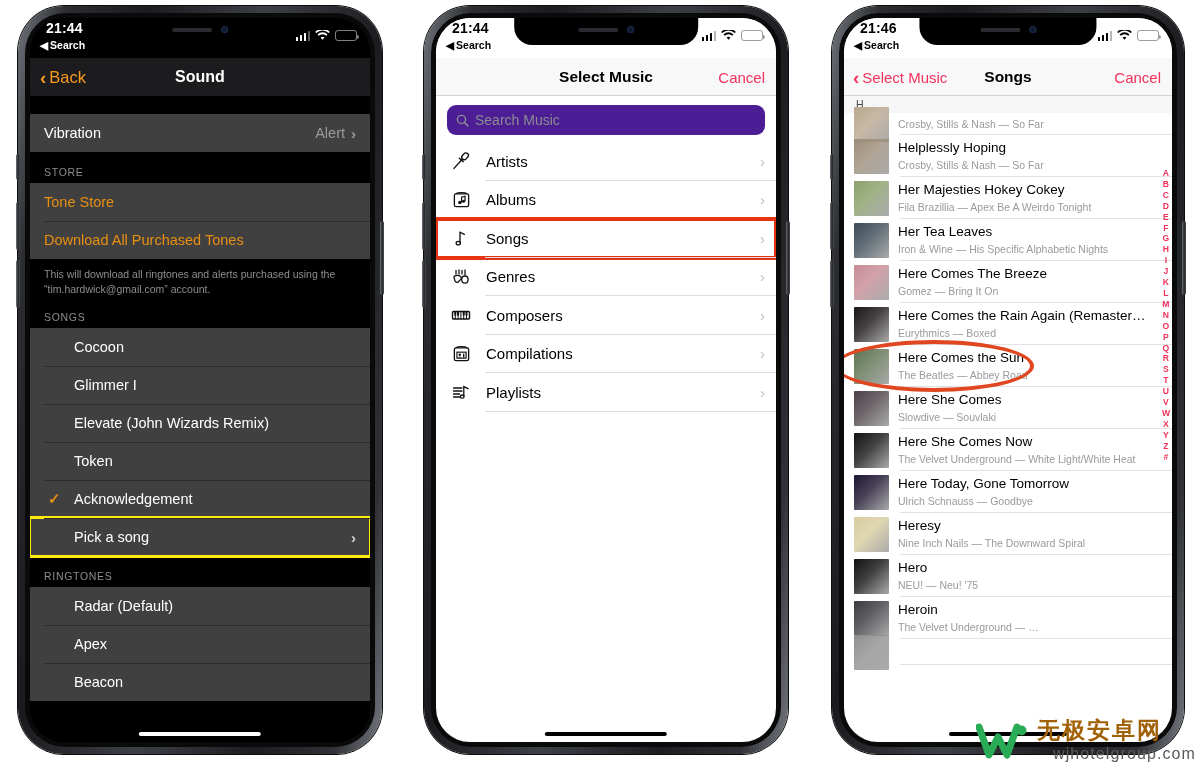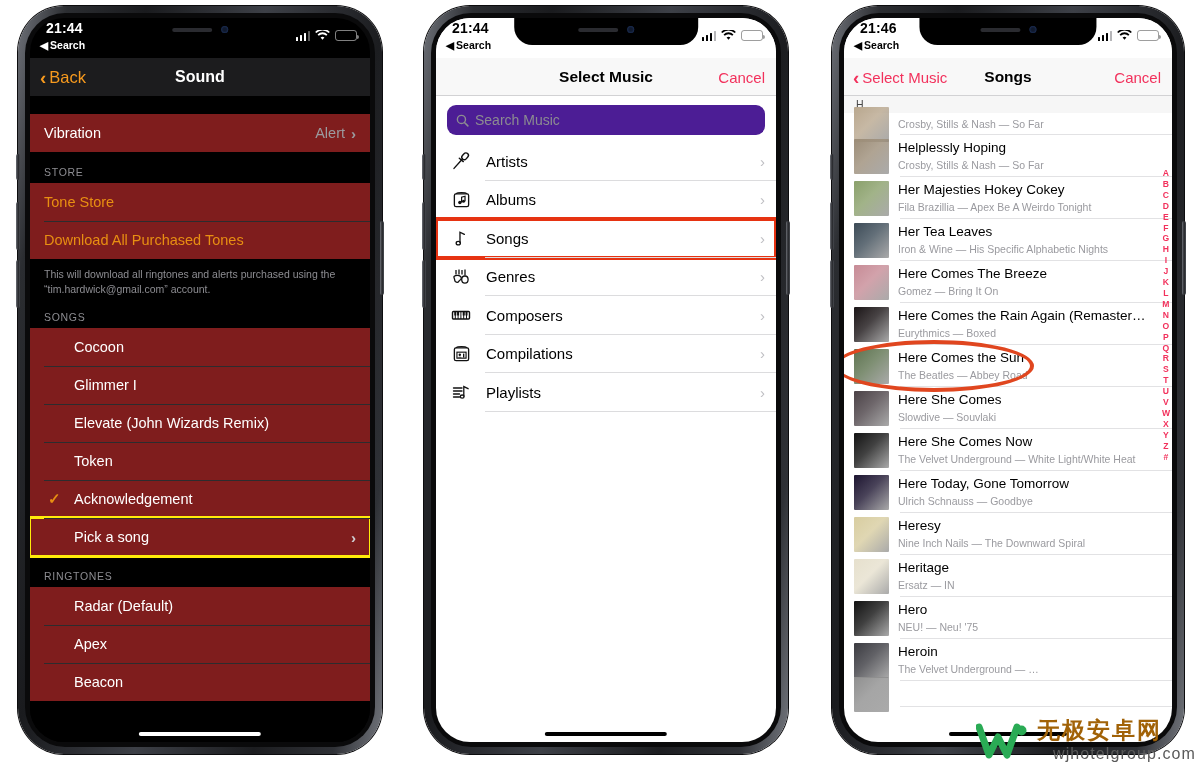--- a/index.html
+++ b/index.html
@@ -82,21 +82,21 @@
   .d-nav .back {
     position:absolute; left:10px; top:50%; transform:translateY(-50%);
     color:#f79a1e; font-size:16.5px; display:flex; align-items:center; gap:3px;
   }
   .d-nav .chev-l { font-size:19px; font-weight:bold; line-height:1; }
   .d-nav .title { position:absolute; left:0; right:0; top:50%; transform:translateY(-50%);
     text-align:center; font-size:16px; font-weight:bold; color:#fff; }
 
   .d-body { background:#000; height:calc(100% - 78px); overflow:hidden; position:relative; }
   .d-gap { height:18px; background:#000; }
-  .d-group { background:#7f1d1d; }
+  .d-group { background:#404040; }
   .d-row { height:38px; display:flex; align-items:center; padding:0 14px;
            font-size:14.5px; color:#fff; position:relative; }
   .d-row + .d-row:before { content:''; position:absolute; left:14px; right:0; top:0; height:1px; background:#2c2c2e; }
   .d-row.indent { padding-left:44px; }
   .d-row .val { margin-left:auto; color:#9b9b9f; font-size:14.5px; }
   .d-row .chev { margin-left:6px; color:#9b9b9f; font-size:15px; font-weight:bold; }
   .d-row.amber { color:#e88f12; }
   .d-hdr { font-size:10.5px; color:#8d8d92; letter-spacing:.7px; padding:14px 14px 5px 14px; background:#000; }
   .d-foot { font-size:10.5px; color:#8d8d92; padding:8px 14px 12px 14px; background:#000; line-height:1.45; }
   .d-check { position:absolute; left:18px; color:#e88f12; font-size:15px; font-weight:bold; }
@@ -537,27 +537,20 @@
             <div class="song-txt">
               <div class="song-title">Here Today, Gone Tomorrow</div>
               <div class="song-sub">Ulrich Schnauss — Goodbye</div>
             </div>
           </div>
           <div class="song-row">
             <div class="art" style="background: linear-gradient(135deg, rgb(216, 205, 160) 0%, rgba(216, 205, 160, 0.8) 45%, rgba(0, 0, 0, 0.333) 100%);"></div>
             <div class="song-txt">
               <div class="song-title">Heresy</div>
               <div class="song-sub">Nine Inch Nails — The Downward Spiral</div>
-            </div>
-          </div>
-          <div class="song-row">
-            <div class="art" style="background: linear-gradient(135deg, rgb(230, 224, 205) 0%, rgba(230, 224, 205, 0.8) 45%, rgba(0, 0, 0, 0.333) 100%);"></div>
-            <div class="song-txt">
-              <div class="song-title">Heritage</div>
-              <div class="song-sub">Ersatz — IN</div>
             </div>
           </div>
           <div class="song-row">
             <div class="art" style="background: linear-gradient(135deg, rgb(17, 17, 17) 0%, rgba(17, 17, 17, 0.8) 45%, rgba(0, 0, 0, 0.333) 100%);"></div>
             <div class="song-txt">
               <div class="song-title">Hero</div>
               <div class="song-sub">NEU! — Neu! '75</div>
             </div>
           </div>
           <div class="song-row">

